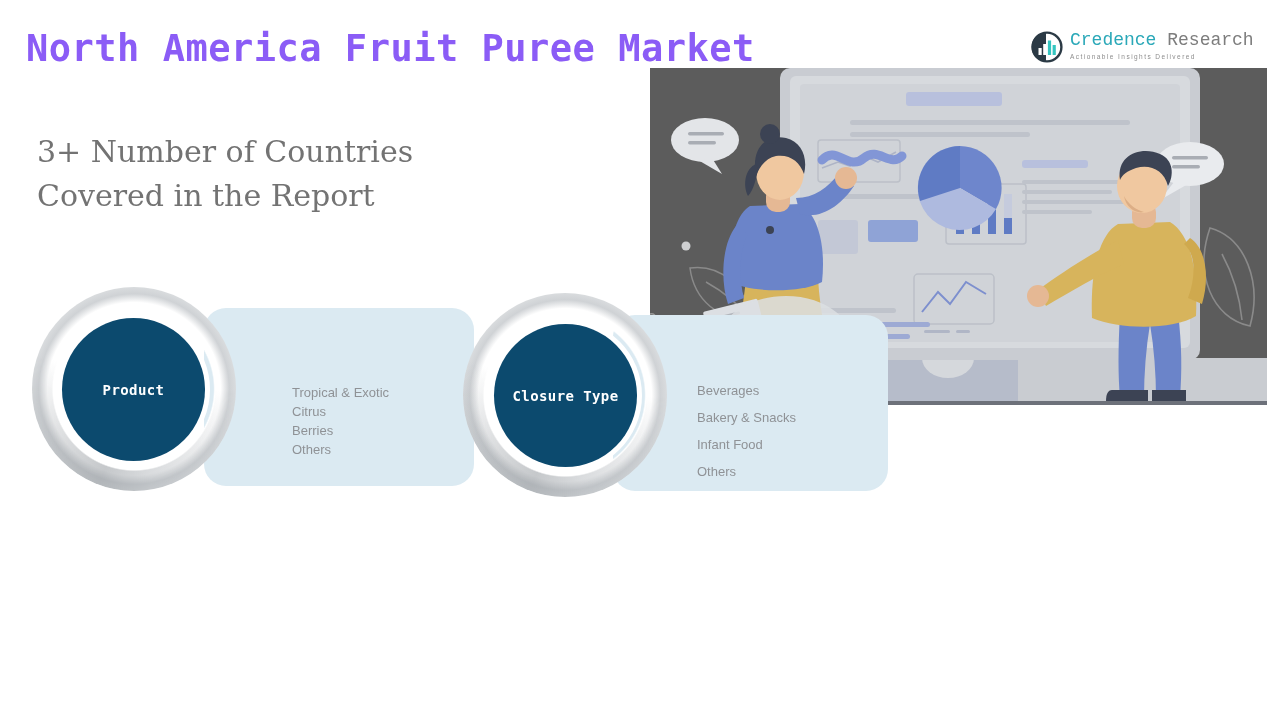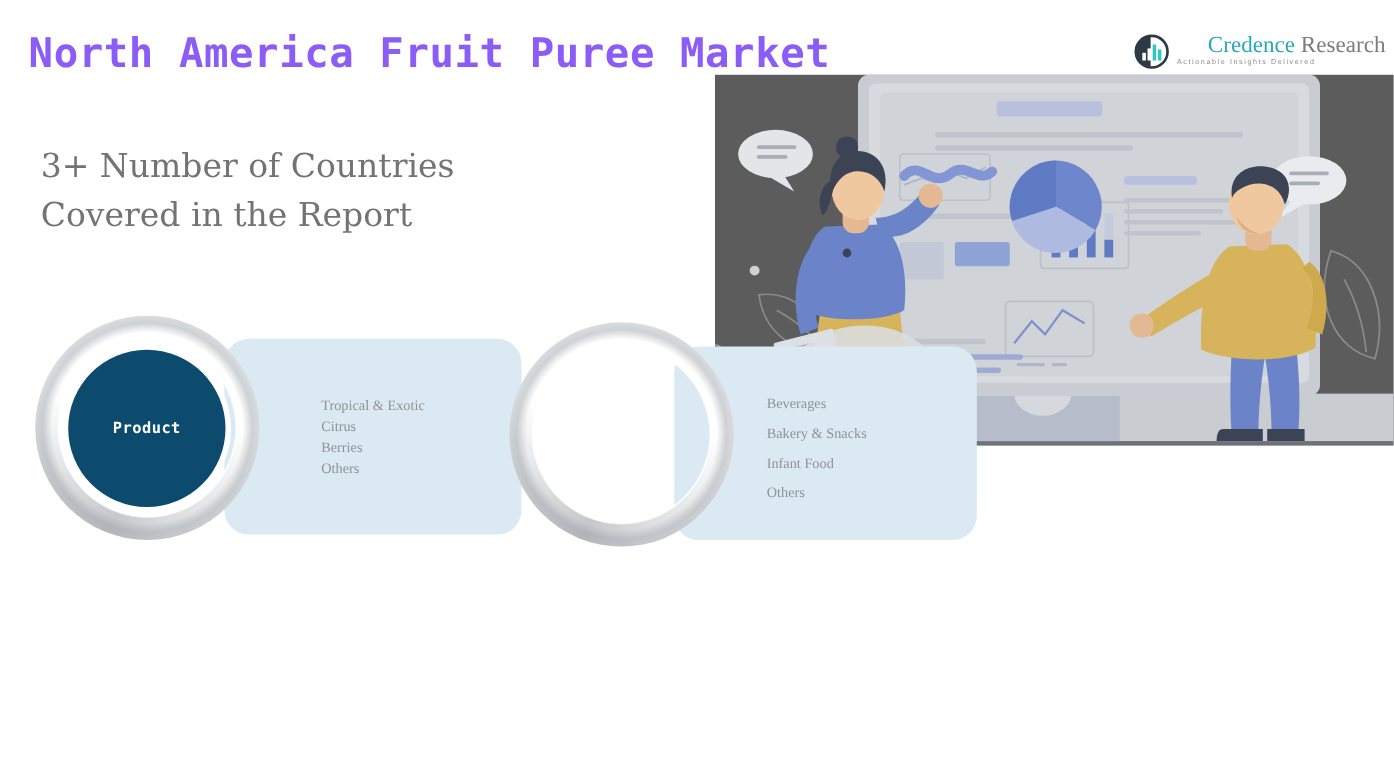--- a/index.html
+++ b/index.html
@@ -52,25 +52,24 @@
     height: 32px;
     flex: 0 0 32px;
     margin-top: 2px;
   }
   .logo-text-block {
     margin-left: 7px;
     display: flex;
     flex-direction: column;
   }
   .logo-title {
-    font-family: Liberation Serif, serif;
-    font-size: 21px;
+    font-family: Liberation Mono, monospace;
+    font-size: 18px;
     line-height: 23px;
     white-space: nowrap;
-    margin-left: 28px;
   }
   .logo-title .brand-a { color: #2aa8b8; }
   .logo-title .brand-b { color: #7d7d7d; }
   .logo-tagline {
     font-family: "Liberation Sans", sans-serif;
     font-size: 6.5px;
     letter-spacing: 1.45px;
     color: #8d8d8d;
     margin-top: 1px;
     white-space: nowrap;
@@ -93,24 +92,25 @@
     position: absolute;
   }
   .seg-panel {
     position: absolute;
     background: #dbeaf2;
     border-radius: 22px;
     box-sizing: border-box;
   }
   .seg-list {
     position: absolute;
-    font-family: Liberation Serif, serif;
+    font-family: Liberation Sans, sans-serif;
     font-size: 13px;
     color: #8f9296;
     white-space: pre;
+    margin-top: 24px;
   }
   .seg-ring {
     position: absolute;
     border-radius: 50%;
     background: radial-gradient(circle at 50% 50%,
                  rgba(255,255,255,0) 55%,
                  #ffffff 56%, #ffffff 60%,
                  #cfd2d5 66%, #e9ebec 78%,
                  #ffffff 90%, #ffffff 100%);
   }
@@ -341,17 +341,18 @@
   <div class="seg-circle">Product</div>
   <div class="seg-list">Tropical &amp; Exotic
 Citrus
 Berries
 Others</div>
 </div>
 
 <div class="segment" id="seg-closure" style="left:463px; top:293px; width:450px; height:204px;">
   <div class="seg-panel"></div>
   <div class="seg-ring"></div>
+  <div class="seg-circle">Closure Type</div>
   <div class="seg-list">Beverages
 Bakery &amp; Snacks
 Infant Food
 Others</div>
 </div>
 
 </body></html>

